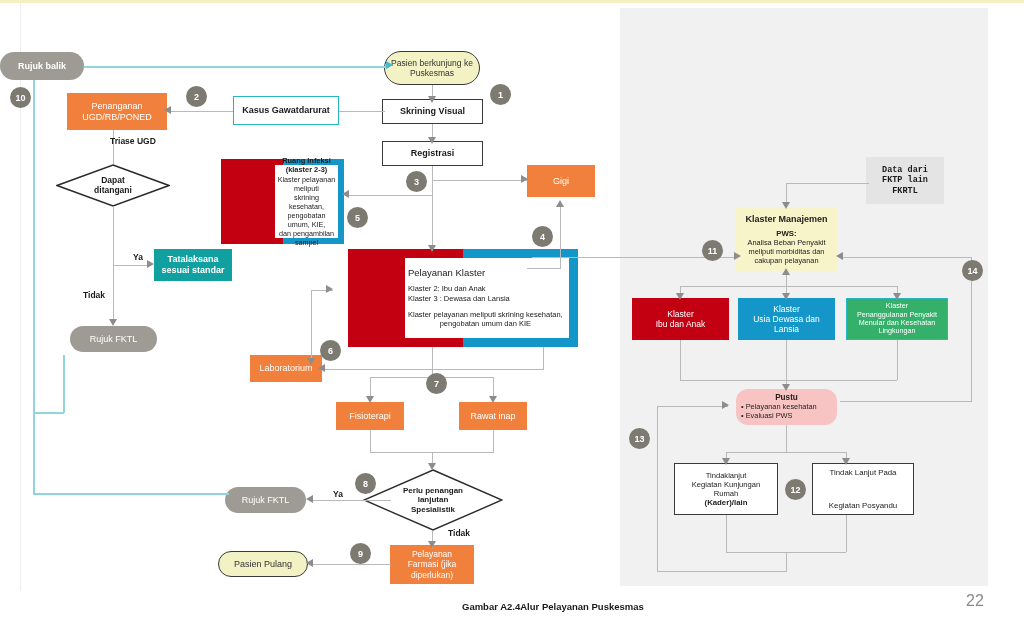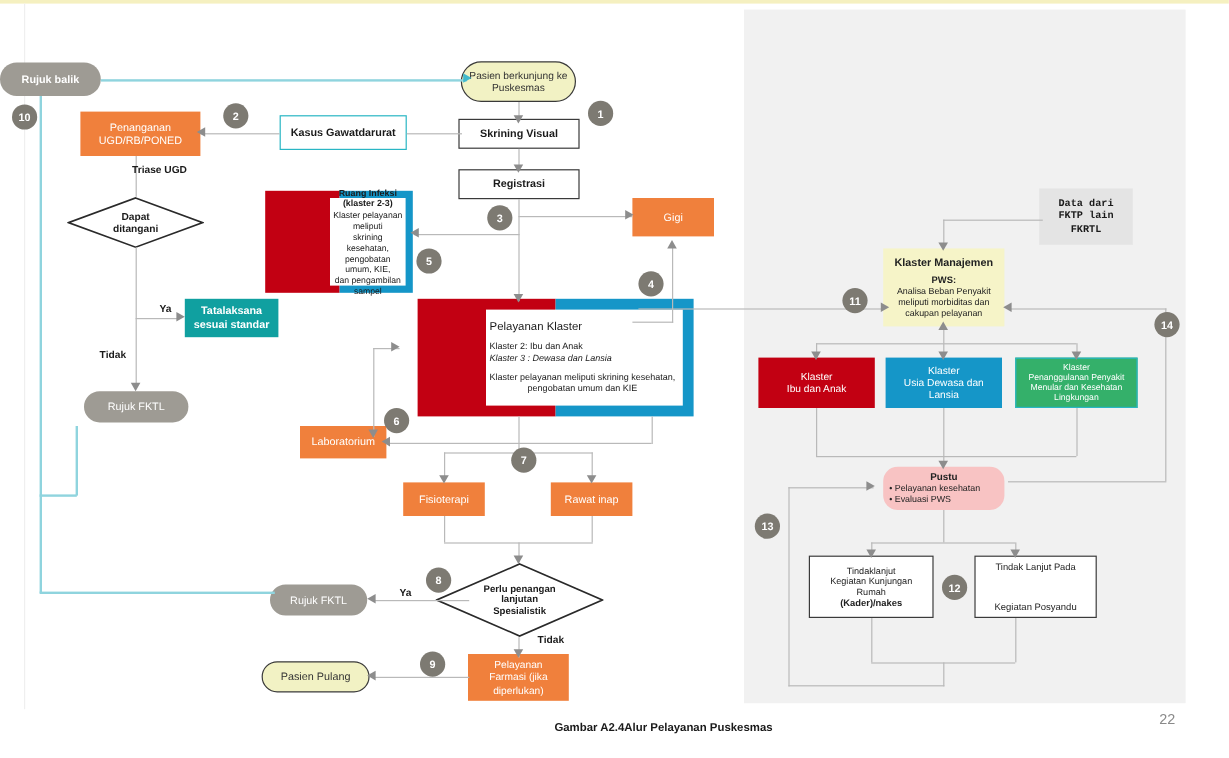--- a/index.html
+++ b/index.html
@@ -61,21 +61,21 @@
   .arrow{position:absolute;width:0;height:0;z-index:2;}
   .ar-r{border-top:4.5px solid transparent;border-bottom:4.5px solid transparent;border-left:7px solid #8d8d8d;}
   .ar-l{border-top:4.5px solid transparent;border-bottom:4.5px solid transparent;border-right:7px solid #8d8d8d;}
   .ar-d{border-left:4.5px solid transparent;border-right:4.5px solid transparent;border-top:7px solid #8d8d8d;}
   .ar-u{border-left:4.5px solid transparent;border-right:4.5px solid transparent;border-bottom:7px solid #8d8d8d;}
   .ar-r-cy{border-top:4.5px solid transparent;border-bottom:4.5px solid transparent;border-left:7px solid #42b9cc;}
 
   .edge-lbl{position:absolute;font-size:8.5px;font-weight:bold;color:#1a1a1a;z-index:5;}
 
   .caption{position:absolute;font-size:9.5px;font-weight:bold;color:#1a1a1a;}
-  .pageno{position:absolute;font-size:12px;color:#8a8a8a;}
+  .pageno{position:absolute;font-size:16px;color:#8a8a8a;}
 </style>
 </head>
 <body>
 
 <div id="stage">
 
   <div class="topline"></div>
   <div class="leftline"></div>
   <div class="gray-panel"></div>
 
@@ -254,21 +254,21 @@
 dan pengambilan sampel</div>
     </div>
   </div>
 
   <div class="frame" style="left:348px;top:249px;width:230px;height:98px;">
     <div class="half-l"></div>
     <div class="half-r"></div>
     <div class="inner" style="left:9px;top:9px;right:9px;bottom:9px;width:auto;height:auto;flex-direction:column;padding:3px;">
       <div style="font-size:9.5px;margin-bottom:5px;">Pelayanan Klaster</div>
       <div style="font-size:7.5px;">Klaster 2: Ibu dan Anak</div>
-      <div style="font-size:7.5px;font-style:italic;">Klaster 3 : Dewasa dan Lansia</div>
+      <div style="font-size:7.5px;">Klaster 3 : Dewasa dan Lansia</div>
       <div style="font-size:7.5px;white-space:pre-line;margin-top:7px;">Klaster pelayanan meliputi skrining kesehatan,
 pengobatan umum dan KIE</div>
     </div>
   </div>
 
   <div class="node n-orange" style="left:250px;top:355px;width:72px;height:27px;font-size:9px;">
     <span>Laboratorium</span>
   </div>
 
   <div class="node n-orange" style="left:336px;top:402px;width:68px;height:28px;font-size:9px;">
@@ -336,21 +336,21 @@
   <div class="node n-pink" style="left:736px;top:389px;width:101px;height:36px;flex-direction:column;align-items:flex-start;padding:3px 5px;">
     <div style="width:100%;text-align:center;font-size:8.2px;font-weight:bold;">Pustu</div>
     <div style="font-size:7.4px;text-align:left;">• Pelayanan kesehatan</div>
     <div style="font-size:7.4px;text-align:left;">• Evaluasi PWS</div>
   </div>
 
   <div class="node n-white-bold" style="left:674px;top:463px;width:104px;height:52px;flex-direction:column;">
     <div style="font-size:7.6px;white-space:pre-line;line-height:1.2;">Tindaklanjut
 Kegiatan Kunjungan
 Rumah</div>
-    <div style="font-size:7.8px;font-weight:bold;">(Kader)/nakes</div>
+    <div style="font-size:7.8px;font-weight:bold;">(Kader)/lain</div>
   </div>
 
   <div class="node n-white-bold" style="left:812px;top:463px;width:102px;height:52px;flex-direction:column;">
     <div style="font-size:7.8px;">Tindak Lanjut Pada</div>
     <div style="font-size:7.9px;font-weight:normal;margin-top:24px;">Kegiatan Posyandu</div>
   </div>
 
   <div class="edge-lbl" style="left:110px;top:136px;">Triase UGD</div>
   <div class="edge-lbl" style="left:133px;top:252px;">Ya</div>
   <div class="edge-lbl" style="left:83px;top:290px;">Tidak</div>

